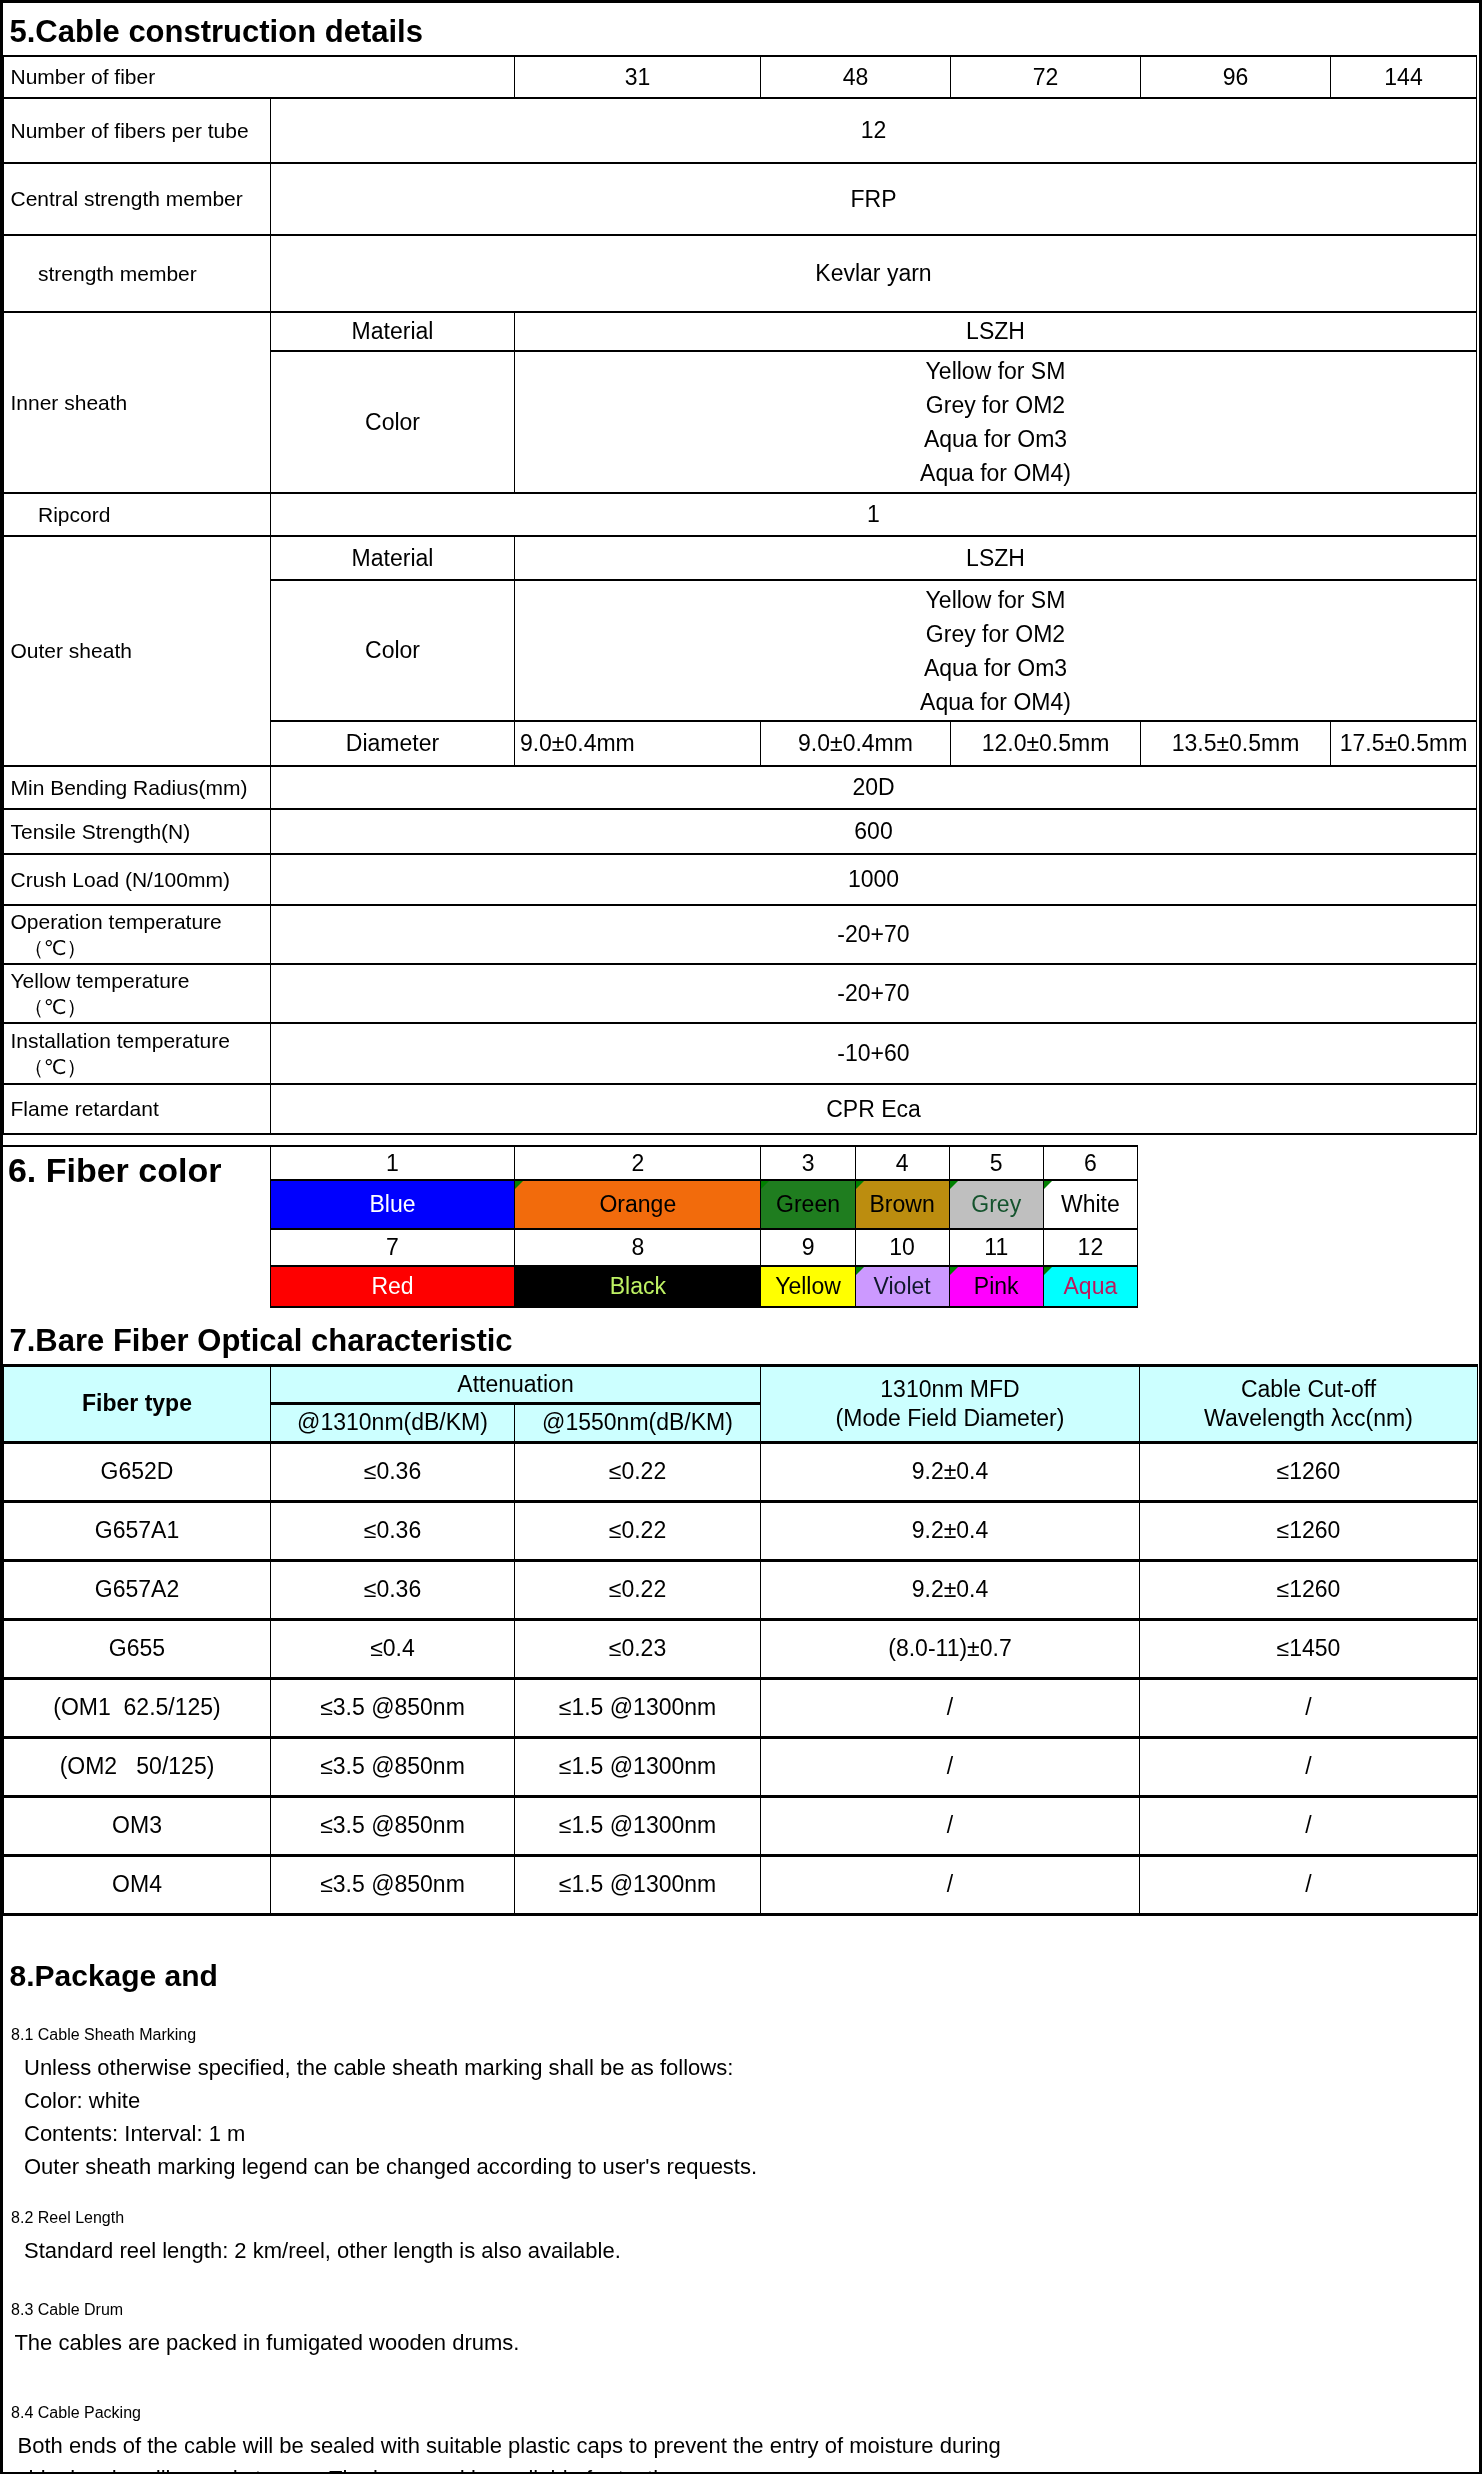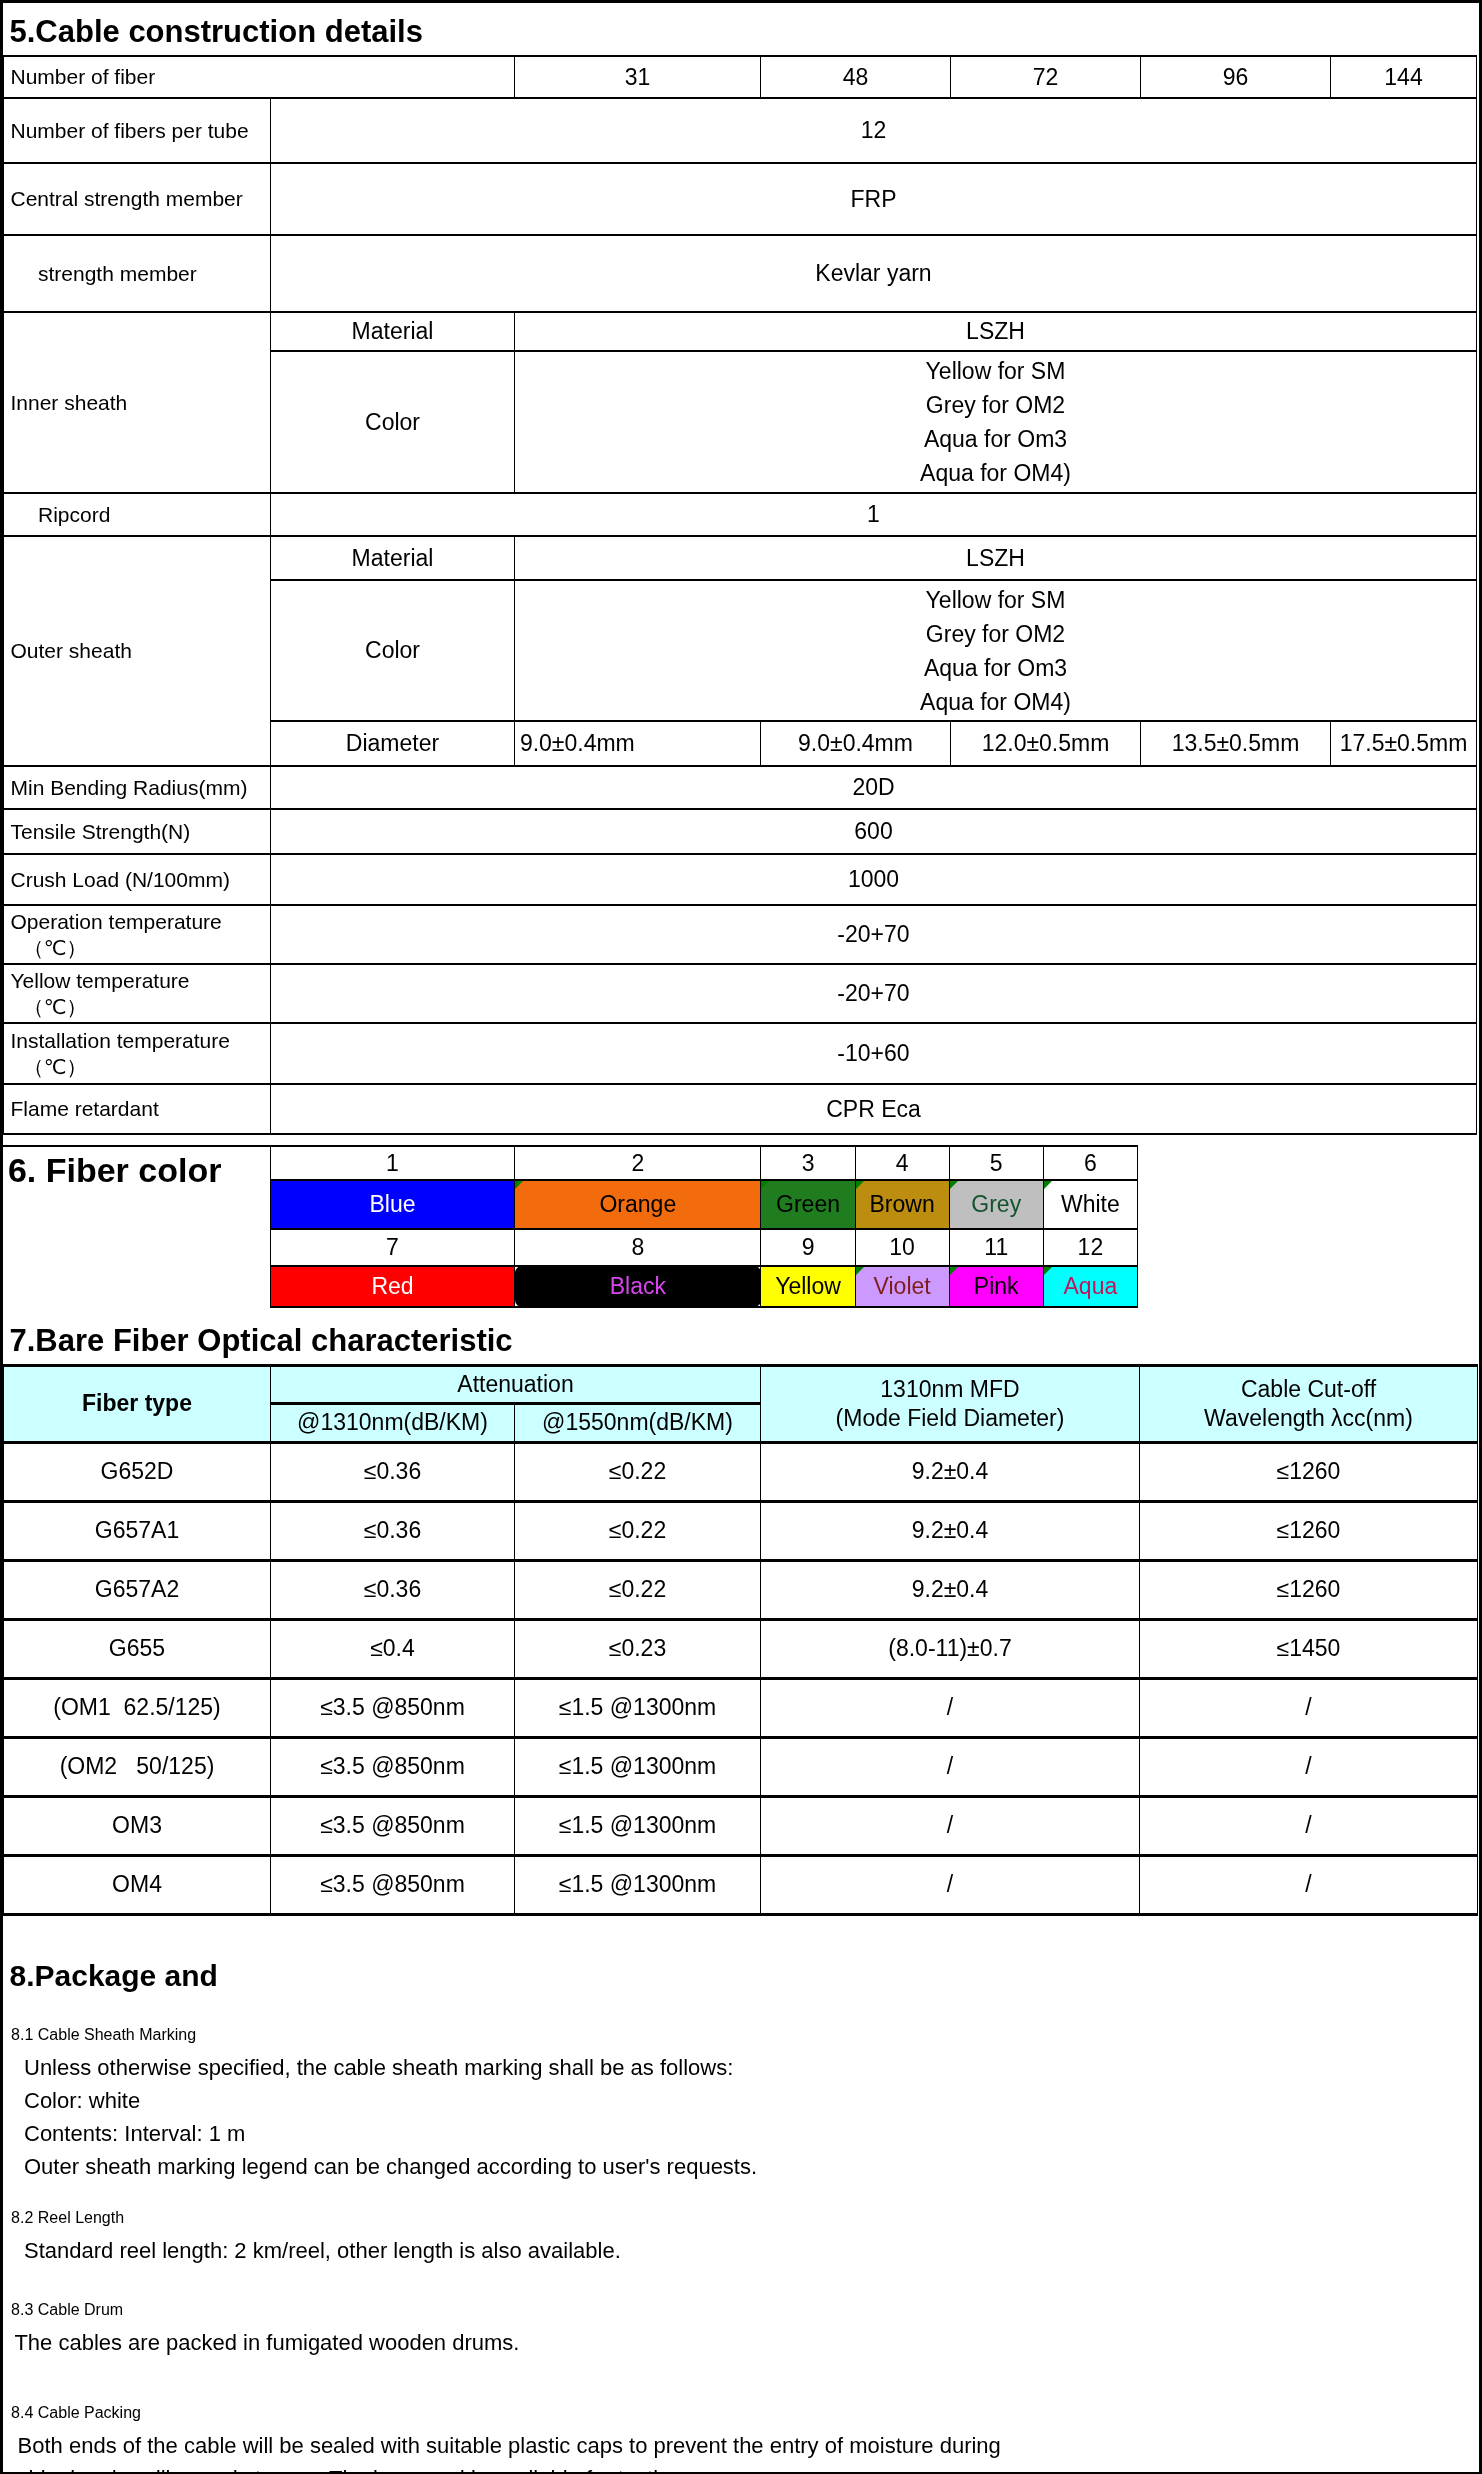--- a/index.html
+++ b/index.html
@@ -202,23 +202,23 @@
     <tr style="height:37px">
       <td>7</td>
       <td>8</td>
       <td>9</td>
       <td>10</td>
       <td>11</td>
       <td>12</td>
     </tr>
     <tr style="height:41px">
       <td style="background-color: rgb(254, 0, 0); color: rgb(255, 255, 255);">Red</td>
-      <td style="background-color: rgb(0, 0, 0); color: #d946ef; border-radius: 7px;">Black</td>
+      <td style="background-color: rgb(0, 0, 0); color: #bef264;">Black</td>
       <td style="background-color: rgb(255, 255, 0); color: rgb(0, 0, 0);">Yellow</td>
-      <td style="background-color: rgb(204, 153, 255); color: #7f1d1d;">Violet<i class="gm"></i></td>
+      <td style="background-color: rgb(204, 153, 255); color: #0f172a;">Violet<i class="gm"></i></td>
       <td style="background-color: rgb(255, 0, 254); color: rgb(0, 0, 0);">Pink<i class="gm"></i></td>
       <td style="background-color: rgb(0, 255, 255); color: #be185d;">Aqua<i class="gm"></i></td>
     </tr>
   </tbody>
     </table>
 
   <h1 class="sec-title" style="margin-top:14.6px;margin-bottom:3.3px">7.Bare Fiber Optical characteristic</h1>
 
   <table class="optical">
     <colgroup>

